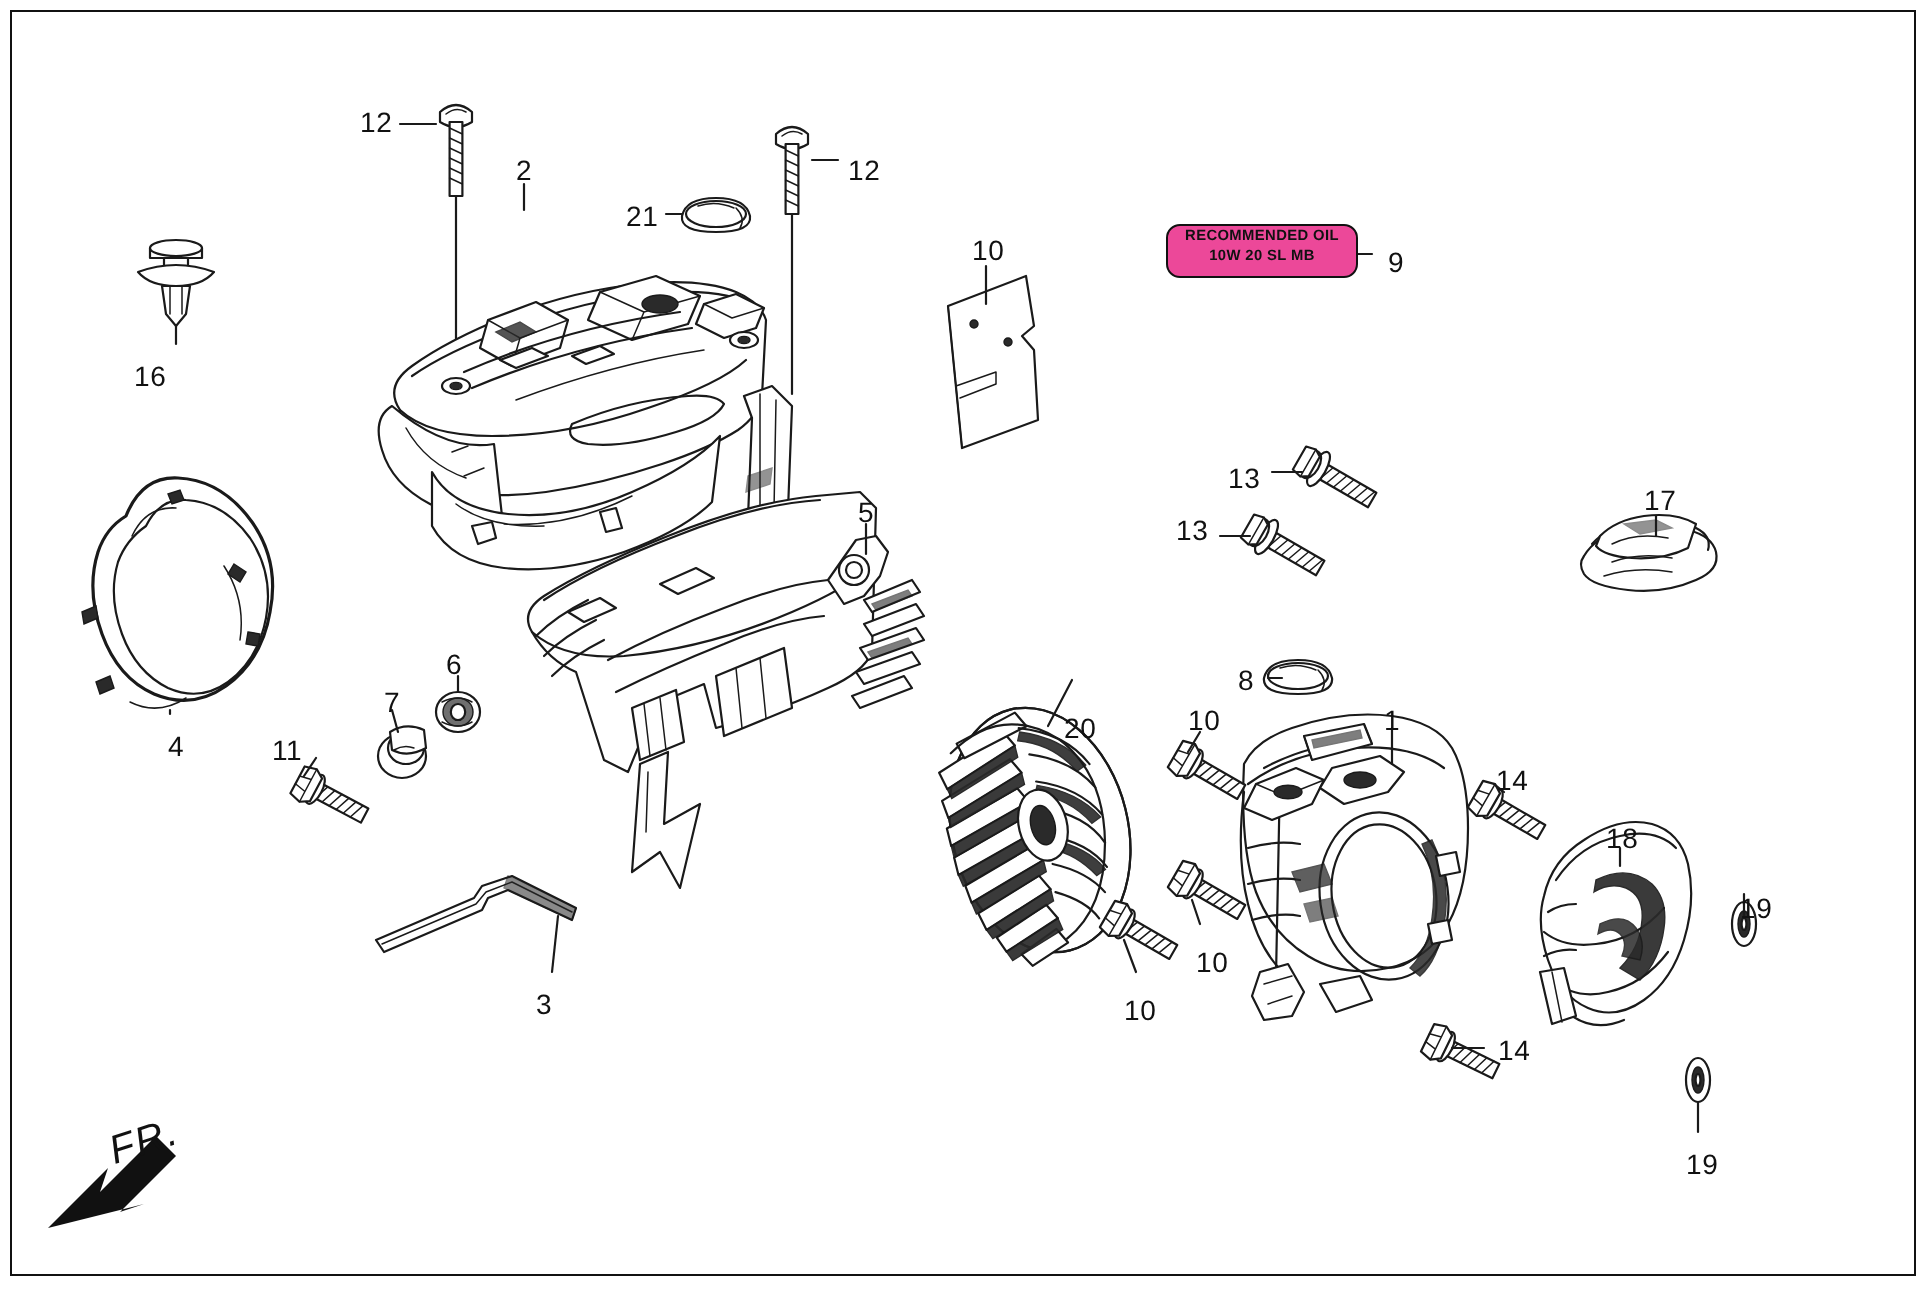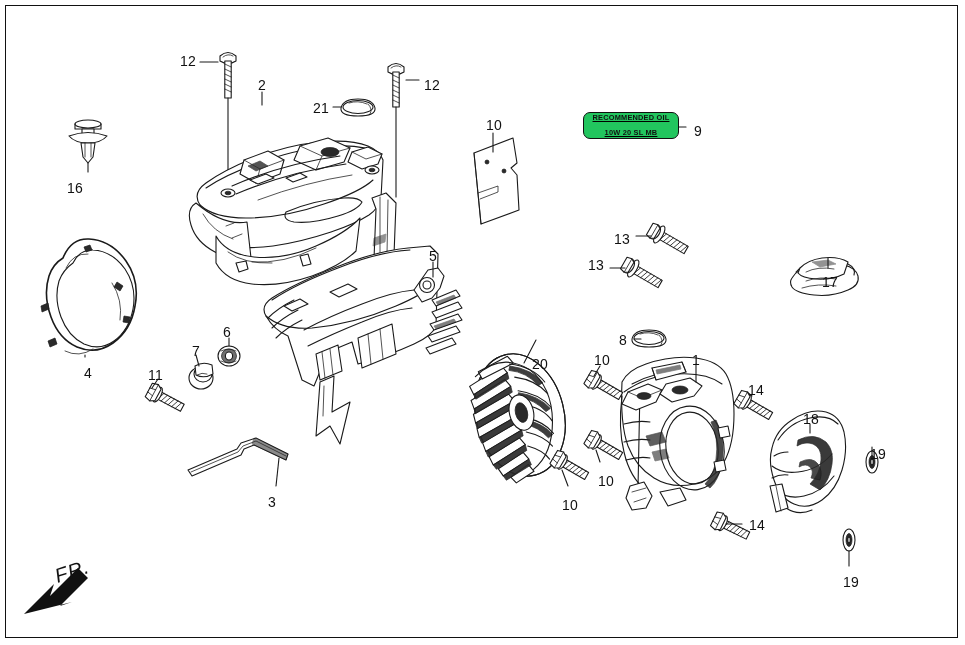--- a/index.html
+++ b/index.html
@@ -35,27 +35,26 @@
     white-space:nowrap;
     letter-spacing:.3px;
   }
   
   .decal{
     position:absolute;
     left:583px;top:112px;
     width:96px;height:27px;
     border:1.4px solid #111;
     border-radius:7px;
-    background:#22c55e;
+    background:#ec4899;
     display:flex;
     flex-direction:column;
     align-items:center;
-    justify-content:space-between;
+    justify-content:flex-start;
     box-sizing:border-box;
-    text-decoration:underline;
   }
   .decal span{
     font-size:7.4px;
     color:#111;
     line-height:1.35;
     letter-spacing:.2px;
     white-space:nowrap;
     font-weight:bold;
   }
   
@@ -469,34 +468,34 @@
   <div class="decal">
     <span>RECOMMENDED OIL</span>
     <span>10W 20 SL MB</span>
   </div>
 
   <div class="fr-label">FR.</div>
 
   <div id="callout-layer">
       <div class="callout" style="left: 67px; top: 181px; text-align: center;">16</div>
       <div class="callout" style="left: 84px; top: 366px;">4</div>
-      <div class="callout" style="left: 148px; top: 368px;">11</div>
+      <div class="callout" style="left: 136px; top: 368px;">11</div>
       <div class="callout" style="left: 192px; top: 344px;">7</div>
       <div class="callout" style="left: 223px; top: 325px;">6</div>
       <div class="callout" style="left: 268px; top: 495px;">3</div>
       <div class="callout" style="left: 180px; top: 54px;">12</div>
       <div class="callout" style="left: 258px; top: 78px;">2</div>
       <div class="callout" style="left: 313px; top: 101px;">21</div>
       <div class="callout" style="left: 424px; top: 78px;">12</div>
       <div class="callout" style="left: 486px; top: 118px;">10</div>
       <div class="callout" style="left: 694px; top: 124px;">9</div>
       <div class="callout" style="left: 429px; top: 249px;">5</div>
       <div class="callout" style="left: 614px; top: 232px;">13</div>
       <div class="callout" style="left: 588px; top: 258px;">13</div>
-      <div class="callout" style="left: 822px; top: 243px; margin-top: 32px;">17</div>
+      <div class="callout" style="left: 822px; top: 243px;">17</div>
       <div class="callout" style="left: 532px; top: 325px; margin-top: 32px;">20</div>
       <div class="callout" style="left: 619px; top: 333px;">8</div>
       <div class="callout" style="left: 692px; top: 353px;">1</div>
       <div class="callout" style="left: 594px; top: 353px;">10</div>
       <div class="callout" style="left: 598px; top: 474px;">10</div>
       <div class="callout" style="left: 562px; top: 498px;">10</div>
       <div class="callout" style="left: 748px; top: 383px;">14</div>
       <div class="callout" style="left: 749px; top: 518px;">14</div>
       <div class="callout" style="left: 803px; top: 412px; text-align: right;">18</div>
       <div class="callout" style="left: 870px; top: 447px;">19</div>

